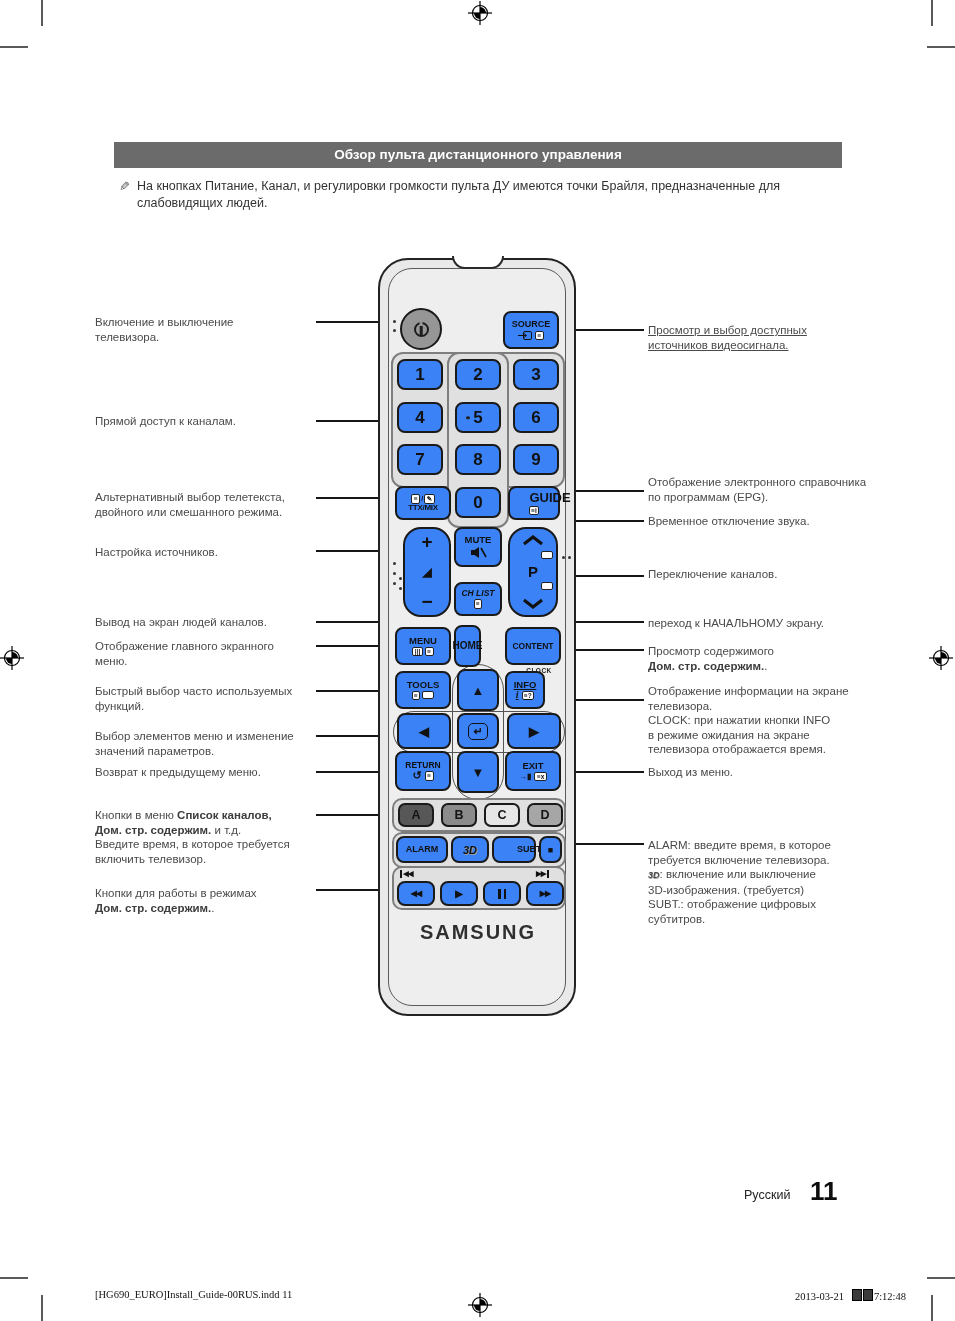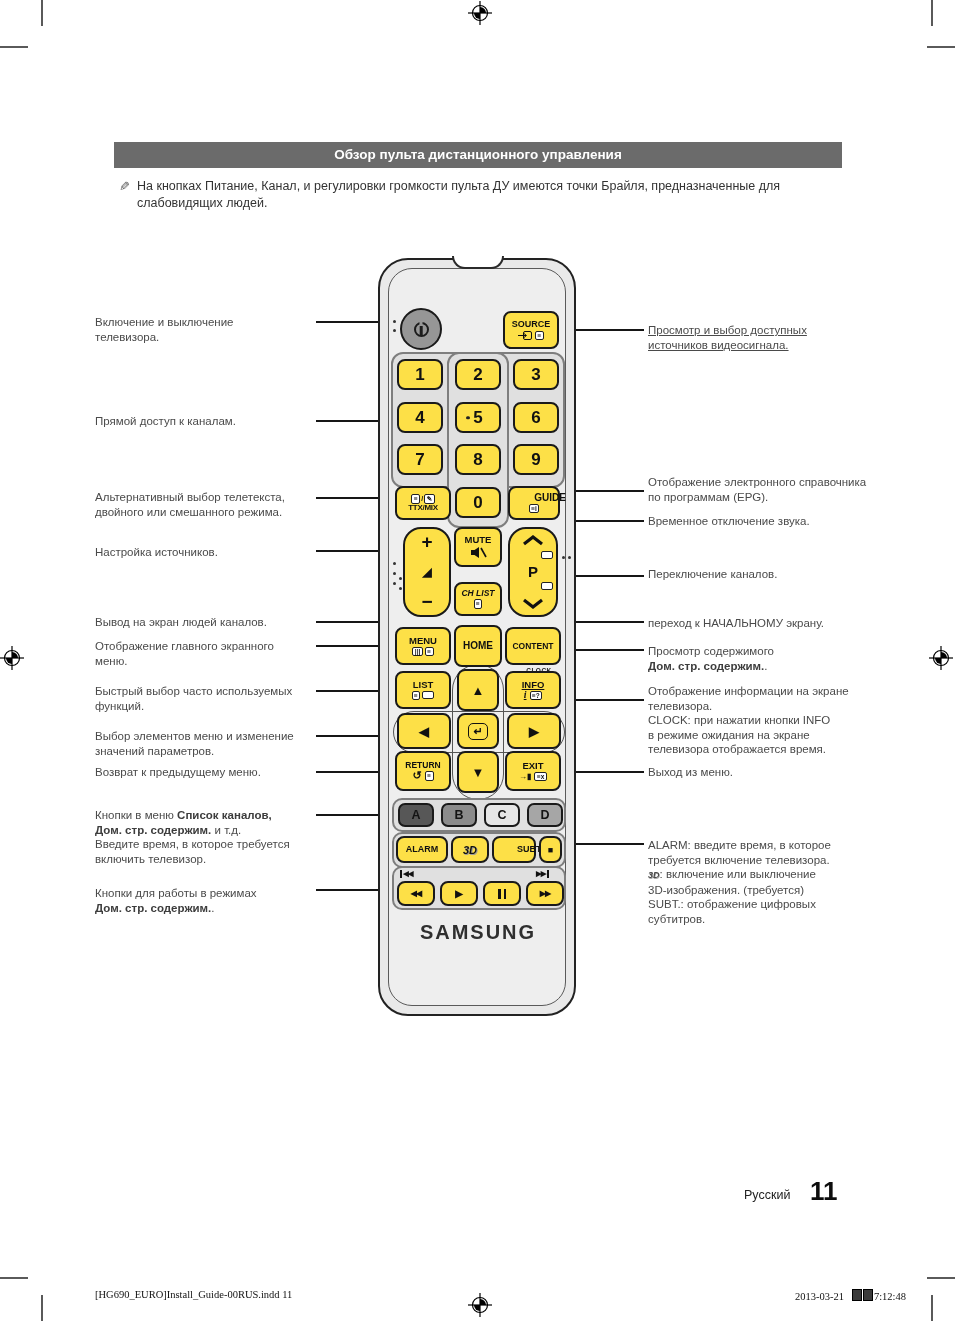--- a/index.html
+++ b/index.html
@@ -20,21 +20,21 @@
   .callout b{color:#3d3d3d;}
   
   .rbody{position:absolute;left:378px;top:258px;width:198px;height:758px;background:#e9e9e9;
          border:2.5px solid #222;border-radius:30px;box-sizing:border-box;z-index:2;}
   .rface{position:absolute;left:388px;top:268px;width:178px;height:738px;background:#eeeeee;
          border:1.5px solid #5a5a5a;border-radius:24px;box-sizing:border-box;z-index:2;}
   .rnotch{position:absolute;left:452px;top:256px;width:52px;height:13px;background:#fff;
           border:2px solid #2a2a2a;border-top:none;border-radius:0 0 26px 26px;box-sizing:border-box;z-index:3;}
   .bez{position:absolute;border:2px solid #7e7e7e;border-radius:12px;background:#e0e0e0;box-sizing:border-box;z-index:3;}
   .ring{position:absolute;border:1.5px solid #555;border-radius:22px;box-sizing:border-box;z-index:3;background:transparent;}
-  .btn{position:absolute;background:#fde047;border:2px solid #1a1a1a;border-radius:8px;
+  .btn{position:absolute;background:#3b82f6;border:2px solid #1a1a1a;border-radius:8px;
        display:flex;flex-direction:column;align-items:center;justify-content:center;
        color:#111;font-weight:bold;box-sizing:border-box;z-index:4;gap:0px;}
   .btn .bl{line-height:1.05;}
   .pwr{border-radius:50%;background:#969696;}
   .pwr-ic{width:15px;height:15px;border:2.5px solid #1c1c1c;border-radius:50%;position:relative;box-sizing:border-box;}
   .pwr-ic::after{content:"";position:absolute;left:50%;top:-6px;width:3px;height:9px;background:#969696;
                  border-left:0;transform:translateX(-50%);}
   .pwr-bar{position:absolute;left:50%;top:2px;width:2.6px;height:10px;background:#1c1c1c;transform:translateX(-50%);z-index:5;}
   .ic{display:inline-block;border:1px solid #222;border-radius:2px;font-size:6.5px;line-height:1.15;
       padding:0 1.5px;font-weight:bold;color:#111;vertical-align:middle;background:#fff;}
@@ -191,21 +191,21 @@
     <span class="ic">≡</span>
       <span style="font-size:7px;font-weight:bold;">/</span>
       <span class="ic">✎</span>
   </span>
   <span class="bl" style="font-size:8px;letter-spacing:-0.3px;">TTX/MIX</span>
 </div>
 <div class="btn" style="left:455px;top:487px;width:46px;height:31px;font-size:17px;">
     <span>0</span>
   </div>
 <div class="btn" style="left:508px;top:486px;width:52px;height:34px;">
-  <span class="bl" style="font-size:10px;padding-left:32px;">GUIDE</span>
+  <span class="bl" style="font-size:13px;padding-left:32px;">GUIDE</span>
   <span class="ic" style="margin-top:1px;">≡i</span>
 </div>
 
 <span class="braille" style="left:393px;top:562px;"></span>
 <span class="braille" style="left:393px;top:572px;"></span>
 <span class="braille" style="left:393px;top:582px;"></span>
 <span class="braille" style="left:399px;top:577px;"></span>
 <span class="braille" style="left:399px;top:587px;"></span>
 <div class="btn" style="left:403px;top:527px;width:48px;height:90px;border-radius:18px;justify-content:space-between;padding:7px 0;">
   <span style="font-size:19px;line-height:12px;">+</span>
@@ -237,41 +237,41 @@
   <span class="ic" style="margin-top:1px;">≡</span>
 </div>
 
 <div class="btn" style="left:395px;top:627px;width:56px;height:38px;">
   <span class="bl" style="font-size:9.5px;">MENU</span>
   <span style="display:flex;gap:2px;margin-top:1px;">
     <span class="ic">|||</span>
       <span class="ic">≡</span>
   </span>
 </div>
-<div class="btn" style="left:454px;top:625px;width:48px;height:42px;">
+<div class="btn" style="left:454px;top:625px;width:27px;height:42px;">
   <span class="bl" style="font-size:10px;">HOME</span>
 </div>
 <div class="btn" style="left:505px;top:627px;width:56px;height:38px;">
   <span class="bl" style="font-size:8.5px;">CONTENT</span>
 </div>
 <div class="clocklab">CLOCK</div>
 
 <div class="ring" style="left:452px;top:664px;width:52px;height:136px;border-radius:26px;"></div>
 <div class="ring" style="left:393px;top:711px;width:172px;height:42px;border-radius:21px;"></div>
 <div class="btn" style="left:395px;top:671px;width:56px;height:38px;">
-  <span class="bl" style="font-size:9.5px;">LIST</span>
+  <span class="bl" style="font-size:9.5px;">TOOLS</span>
   <span style="display:flex;gap:2px;margin-top:1px;">
     <span class="ic">≡</span>
       <span class="ic empty"></span>
   </span>
 </div>
 <div class="btn" style="left:457px;top:669px;width:42px;height:42px;font-size:13px;">
     <span>▲</span>
   </div>
-<div class="btn" style="left:505px;top:671px;width:56px;height:38px;text-decoration:underline;">
+<div class="btn" style="left:505px;top:671px;width:40px;height:38px;text-decoration:underline;">
   <span class="bl" style="font-size:9.5px;">INFO</span>
   <span style="display:flex;gap:3px;align-items:center;margin-top:1px;">
     <span style="font-family:'Liberation Serif',serif;font-style:italic;font-weight:bold;font-size:10px;line-height:8px;">i</span>
     <span class="ic">≡?</span>
   </span>
 </div>
 <div class="btn" style="left:397px;top:713px;width:54px;height:36px;font-size:13px;">
     <span>◀</span>
   </div>
 <div class="btn" style="left:457px;top:713px;width:42px;height:36px;">

